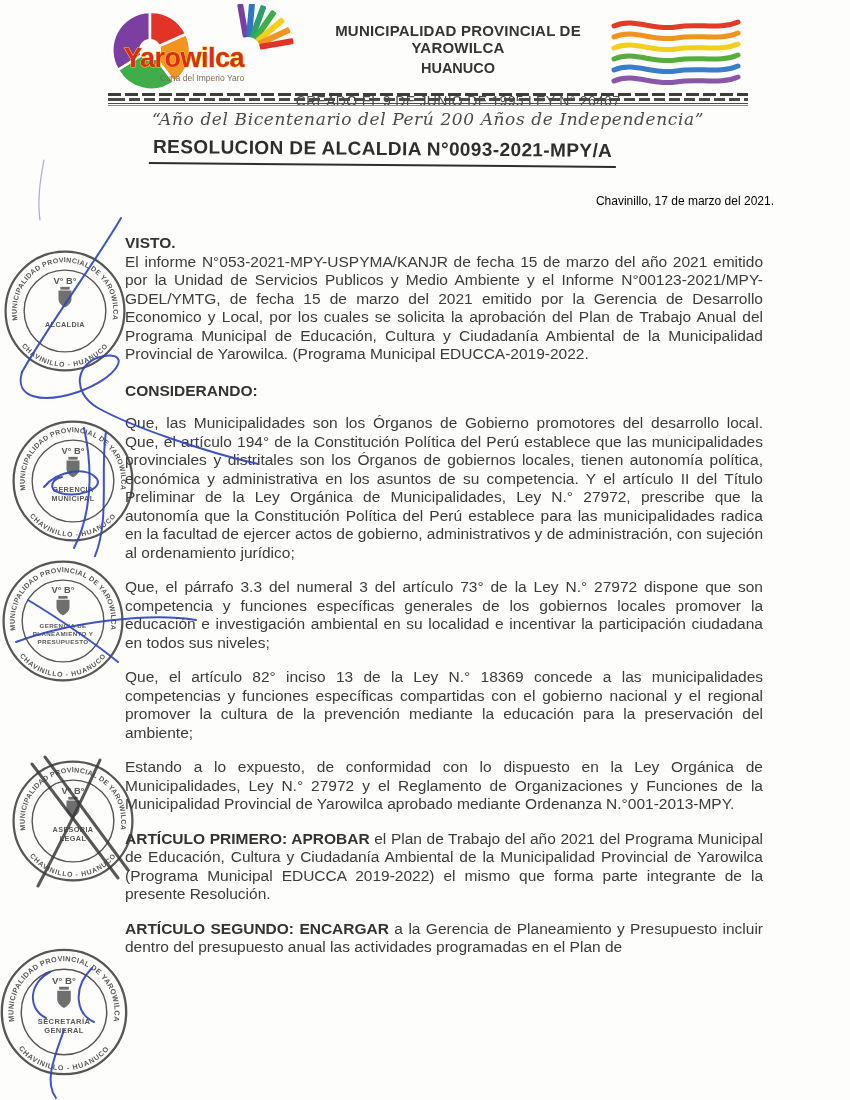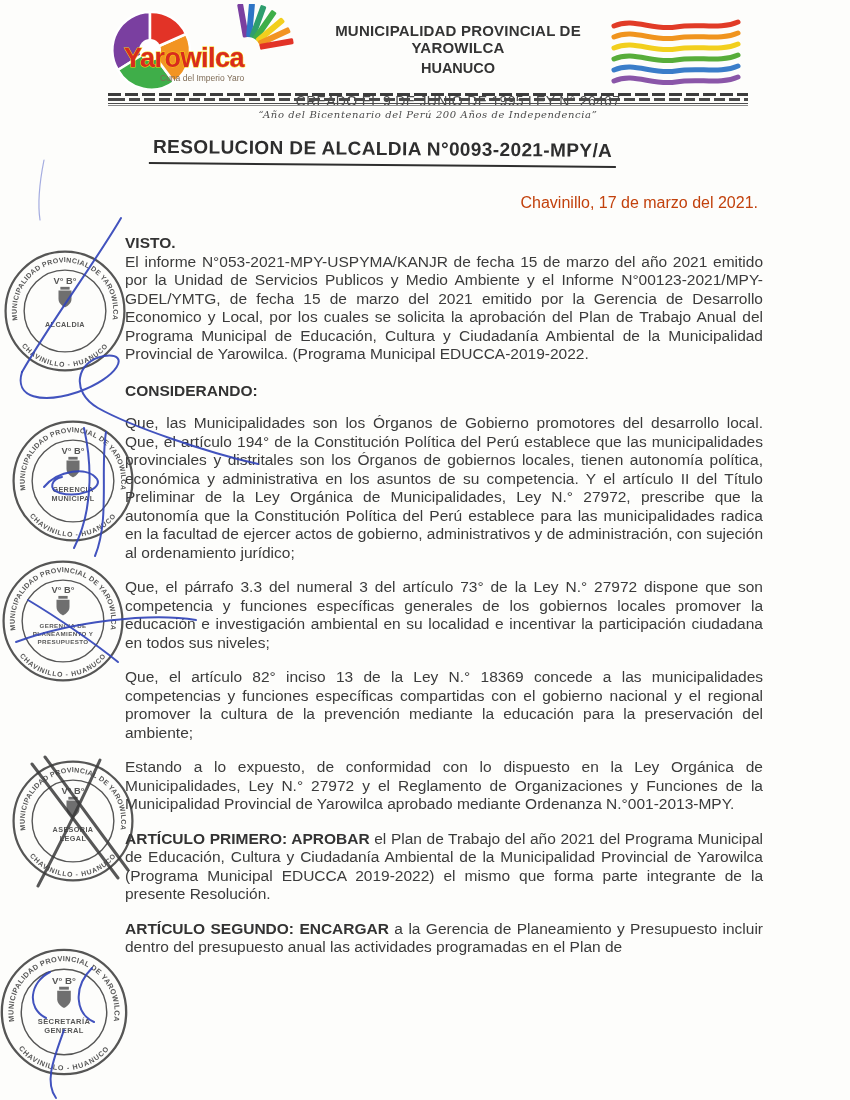--- a/index.html
+++ b/index.html
@@ -15,28 +15,28 @@
   .org-sub{font-size:14px;color:#4a4a4a;margin-top:17px;letter-spacing:.3px;}
   .rainbow-svg{position:absolute;left:608px;top:18px;}
 
   .separator{position:absolute;left:108px;top:93px;width:640px;}
   .sep-dash{height:3px;background:repeating-linear-gradient(90deg,#3c3c3c 0 13px,transparent 13px 17px);}
   .sep-dash2{margin-top:2px;height:2.5px;background:repeating-linear-gradient(90deg,#4a4a4a 0 11px,transparent 11px 15px);background-position:6px 0;}
   .sep-line1{margin-top:2px;height:1px;background:#4c4c4c;}
   .sep-line2{margin-top:1px;height:1px;background:#8a8a8a;}
 
   .motto{position:absolute;left:108px;top:109px;width:640px;text-align:center;
-         font-family:"DejaVu Serif",serif;font-style:italic;font-size:10px;color:#4a4a4a;letter-spacing:.6px;}
+         font-family:"DejaVu Serif",serif;font-style:italic;font-size:17px;color:#4a4a4a;letter-spacing:.6px;}
 
   
   .title-row{position:absolute;left:0;top:138px;width:766px;text-align:center;}
   .title-row span{display:inline-block;font-size:19px;font-weight:bold;color:#2e2e2e;
                   letter-spacing:.4px;border-bottom:2.5px solid #2e2e2e;padding:0 4px 4px 4px;
                   transform:rotate(.5deg);}
-  .dateline{position:absolute;right:92px;top:194px;font-size:16px;color:#c2410c;}
+  .dateline{position:absolute;right:76px;top:194px;font-size:12px;color:#000000;}
 
   
   .doc-body{position:absolute;left:125px;top:234px;width:638px;font-size:15.5px;
             line-height:18.5px;text-align:justify;color:#3b3b3b;}
   .doc-body p{margin:0 0 0 0;}
   .h-sec{font-weight:bold;color:#333;}
   .mt14{margin-top:14px!important;} .mt16{margin-top:16px!important;} .mt18{margin-top:18px!important;}
   .art-label{font-weight:bold;color:#333;}
 
   

